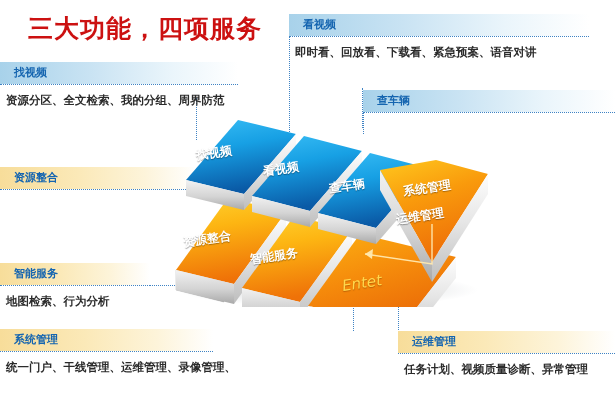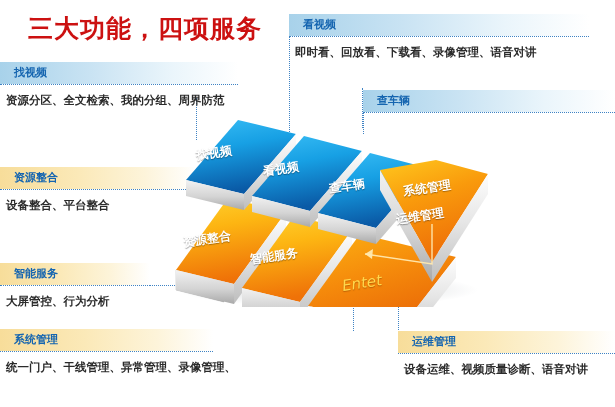--- a/index.html
+++ b/index.html
@@ -112,58 +112,55 @@
     <div class="sep"></div>
     <div class="body">
       <span class="ln">资源分区、全文检索、我的分组、周界防范</span>
     </div>
   </div>
 
   <div class="callout blue" style="left:289px; top:14px; width:300px;">
     <div class="hdr">看视频</div>
     <div class="sep"></div>
     <div class="body">
-      <span class="ln">即时看、回放看、下载看、录像管理、语音对讲</span>
+      <span class="ln">即时看、回放看、下载看、紧急预案、语音对讲</span>
     </div>
   </div>
 
   <div class="callout blue" style="left:363px; top:90px; width:252px;">
     <div class="hdr">查车辆</div>
     <div class="sep"></div>
   </div>
 
   <div class="callout amber" style="left:0px; top:167px; width:196px;">
     <div class="hdr">资源整合</div>
     <div class="sep"></div>
-    <div class="body">
-      <span class="ln">设备整合、平台整合</span>
-    </div>
   </div>
 
   <div class="callout amber" style="left:0px; top:263px; width:150px;">
     <div class="hdr">智能服务</div>
     <div class="sep"></div>
     <div class="body">
-      <span class="ln">大屏管控、行为分析</span>
+      <span class="ln">地图检索、行为分析</span>
     </div>
   </div>
 
   <div class="callout amber" style="left:0px; top:329px; width:213px;">
     <div class="hdr">系统管理</div>
     <div class="sep"></div>
     <div class="body">
-      <span class="ln">统一门户、干线管理、异常管理、录像管理、</span>
+      <span class="ln">统一门户、干线管理、运维管理、录像管理、</span>
     </div>
   </div>
 
   <div class="callout amber" style="left:398px; top:331px; width:217px;">
     <div class="hdr">运维管理</div>
     <div class="sep"></div>
     <div class="body">
-      <span class="ln">设备运维、视频质量诊断、语音对讲</span>
+      <span class="ln">任务计划、视频质量诊断、异常管理</span>
     </div>
   </div>
 
   <div id="cubes">
     <svg width="330" height="195" viewBox="0 0 330 195">
       <defs>
 
         <linearGradient id="gB" x1="0" y1="0" x2="0.25" y2="1">
           <stop offset="0%" stop-color="#39bdf5"></stop>
           <stop offset="42%" stop-color="#17a0e4"></stop>

